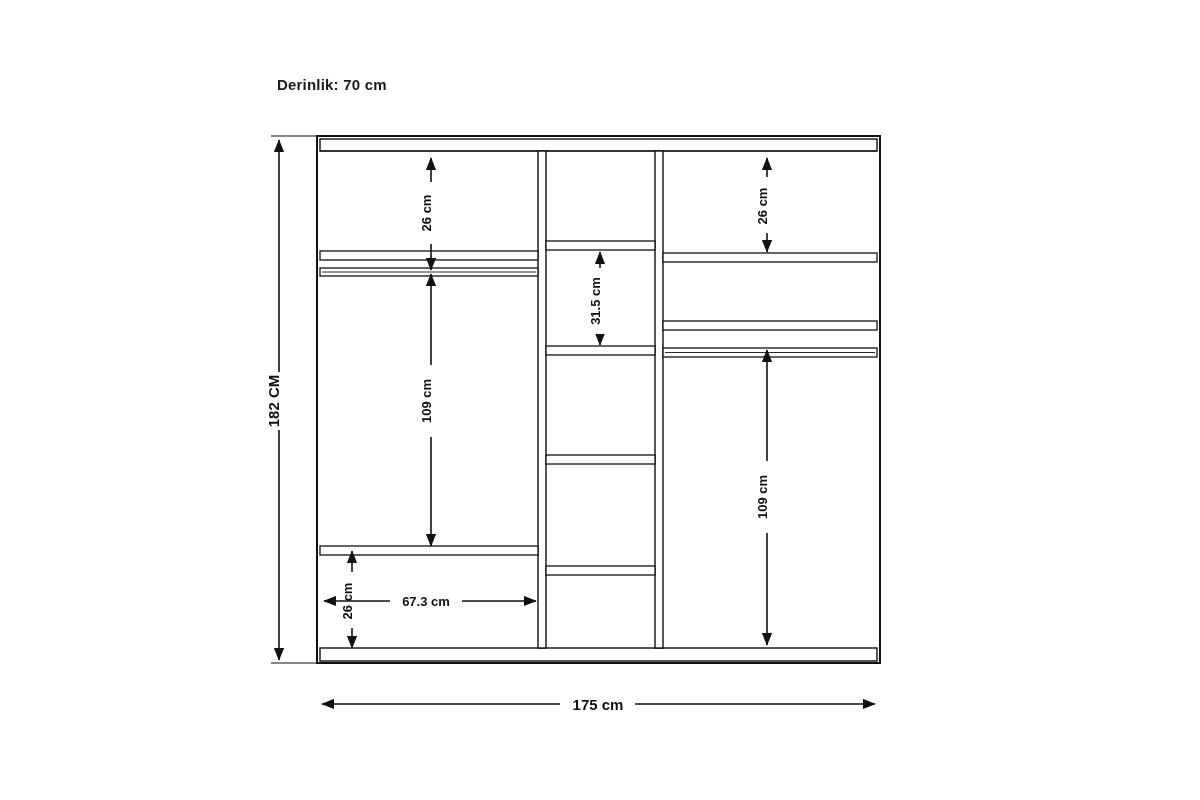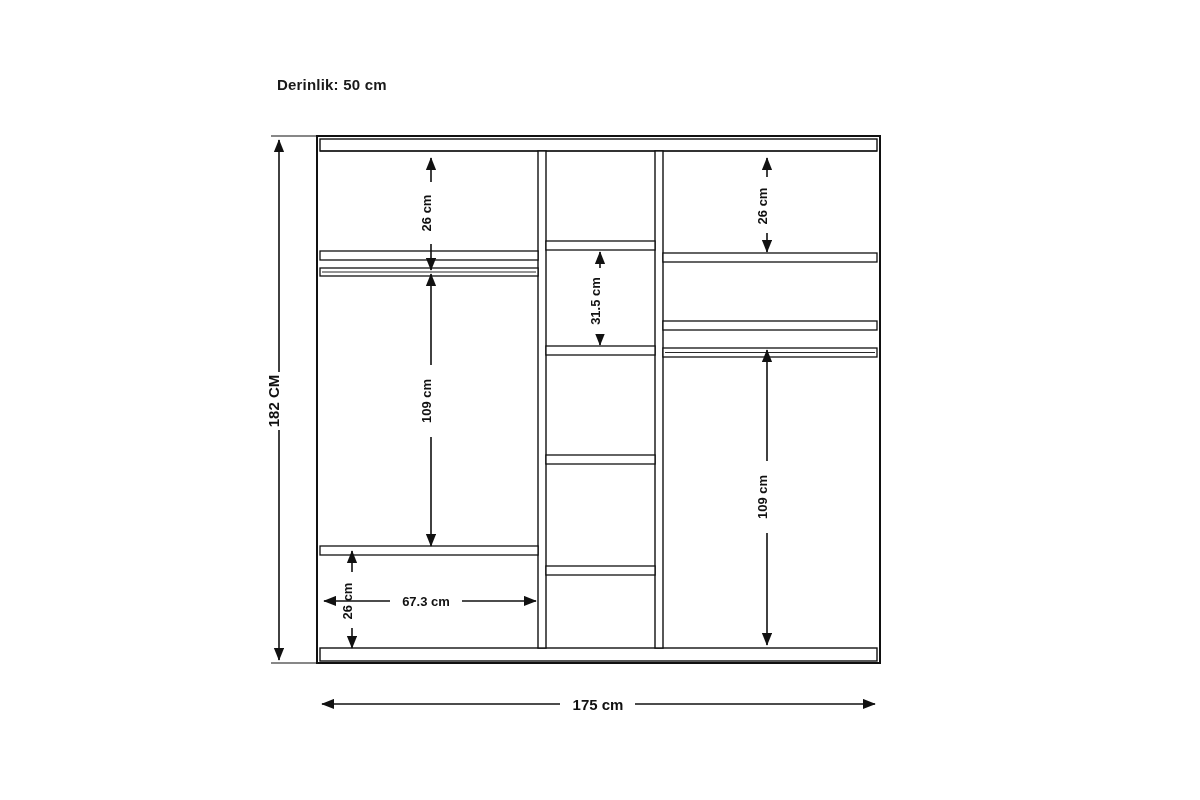--- a/index.html
+++ b/index.html
@@ -46,21 +46,21 @@
     font-size: 15px;
     font-weight: bold;
     fill: #111111;
   }
 </style>
 </head>
 <body>
 
 <div id="stage">
 
-  <div class="depth-label">Derinlik: 50 cm</div>
+  <div class="depth-label">Derinlik: 70 cm</div>
 
   <svg class="diagram" width="1200" height="800" viewBox="0 0 1200 800">
     <defs>
       <marker id="arrEnd" markerWidth="9" markerHeight="9" refX="7.5" refY="3.2" orient="auto" markerUnits="strokeWidth">
         <path d="M0,0 L8,3.2 L0,6.4 z" fill="#111111"></path>
       </marker>
       <marker id="arrStart" markerWidth="9" markerHeight="9" refX="0.5" refY="3.2" orient="auto" markerUnits="strokeWidth">
         <path d="M8,0 L0,3.2 L8,6.4 z" fill="#111111"></path>
       </marker>
     </defs>

